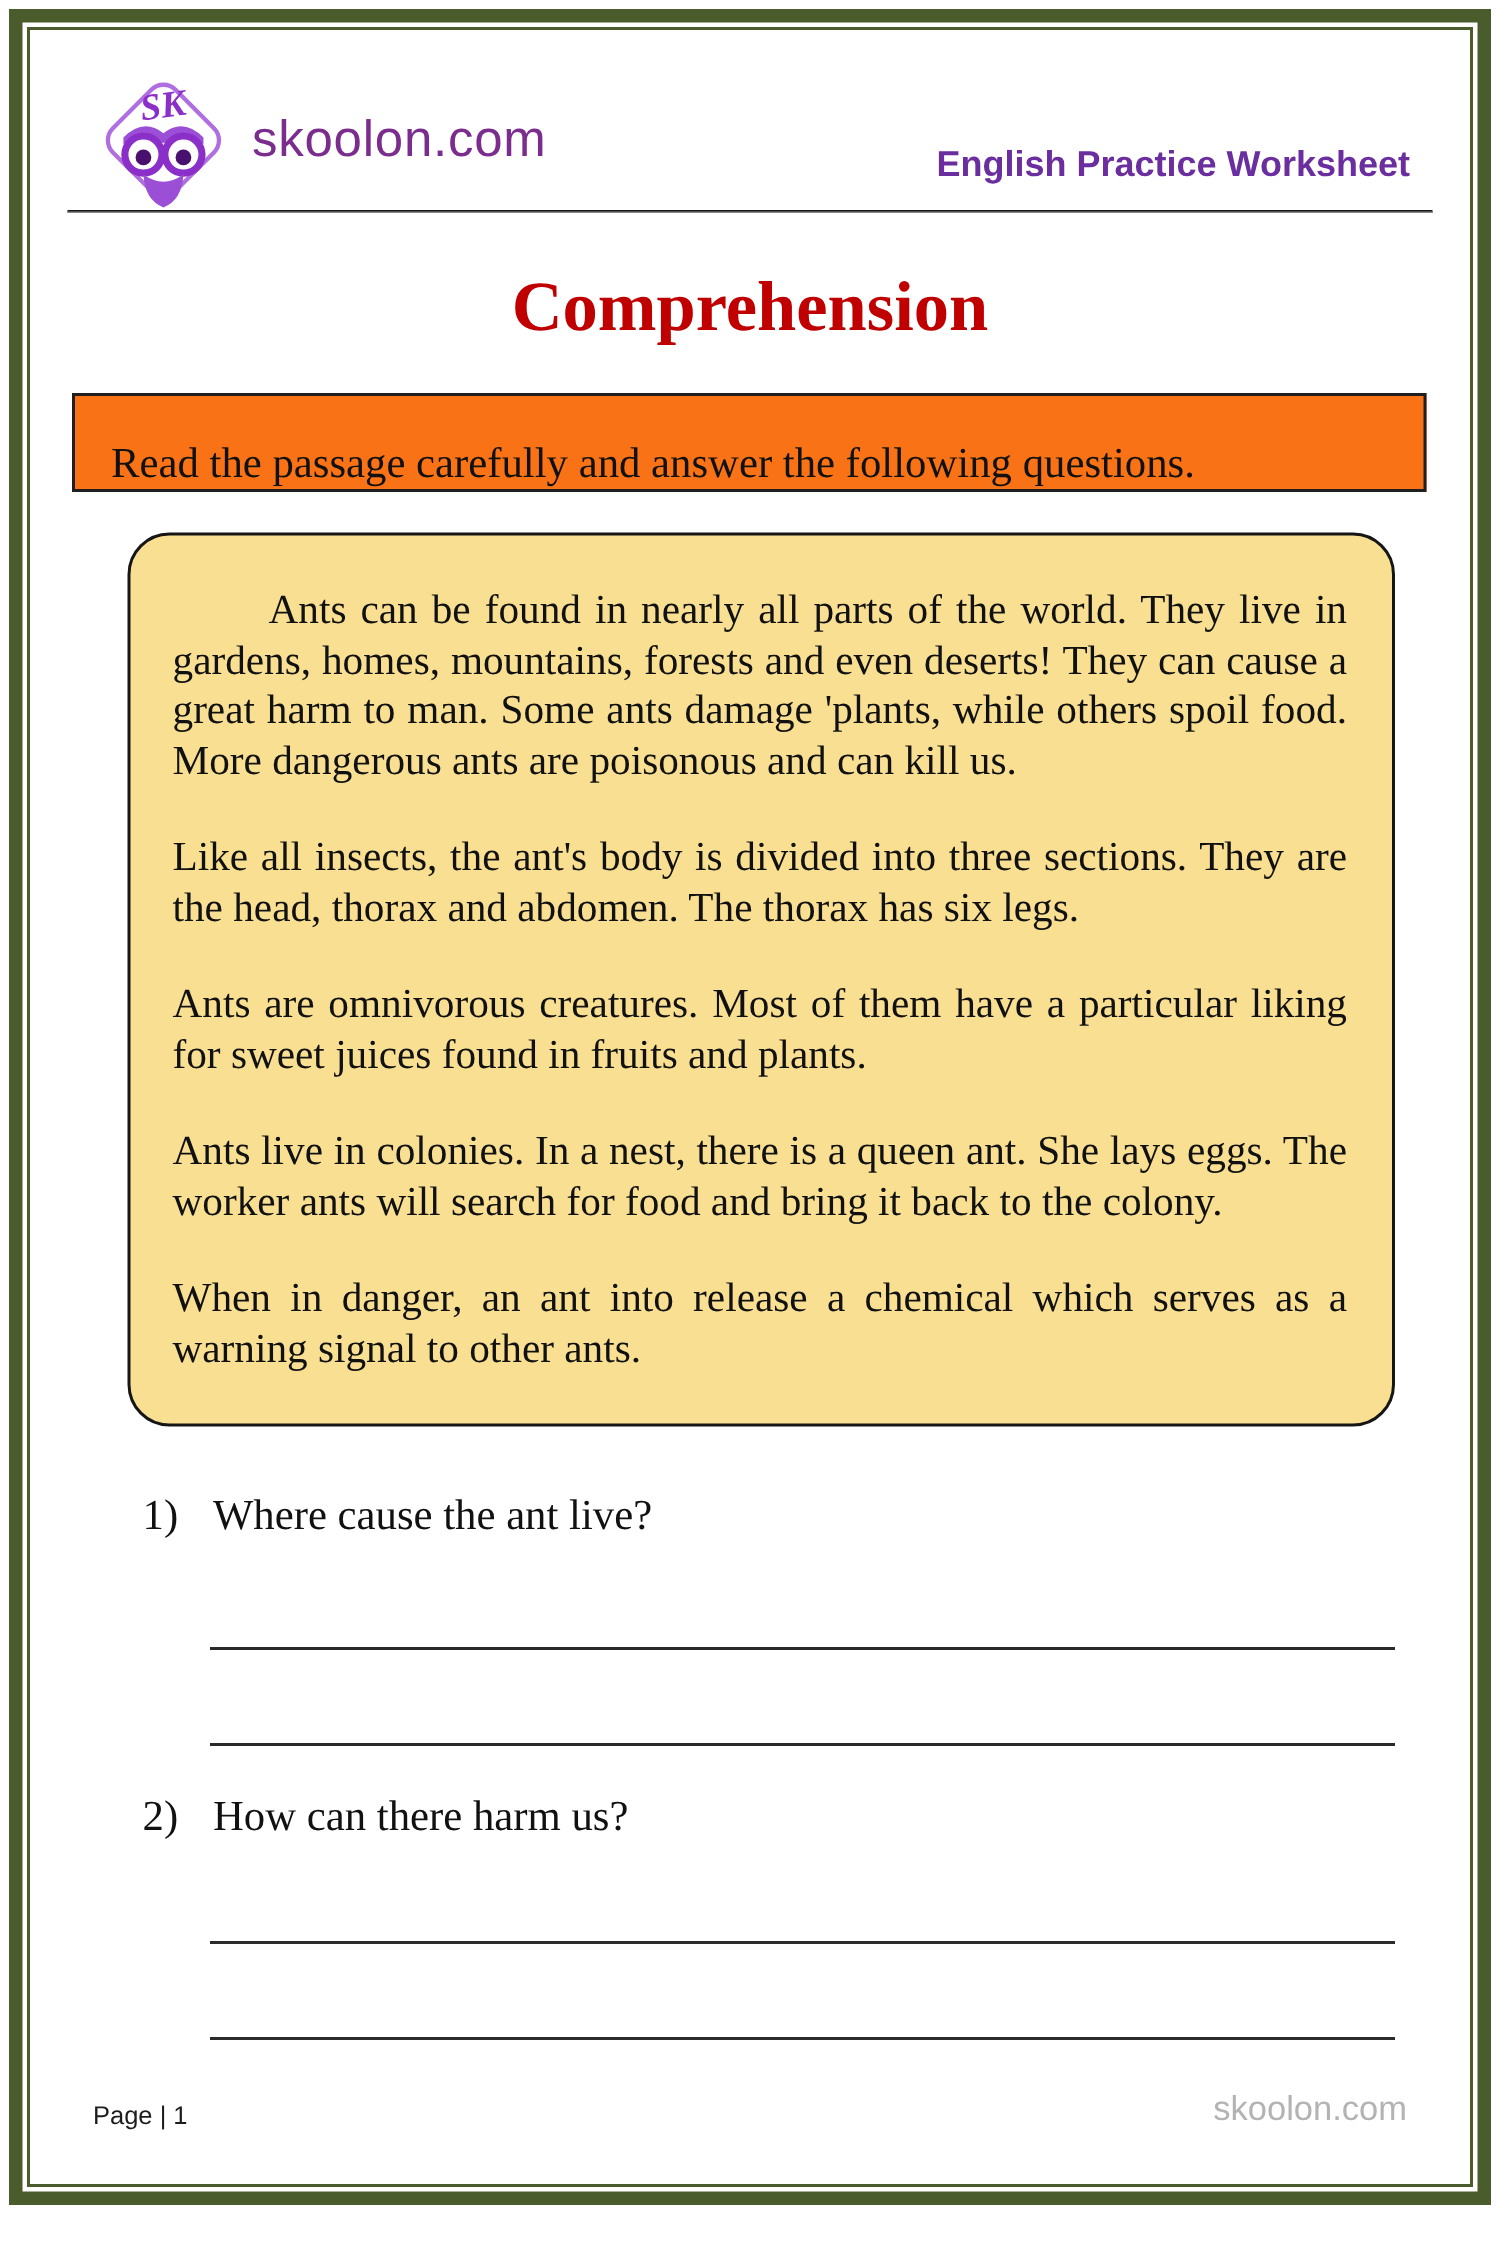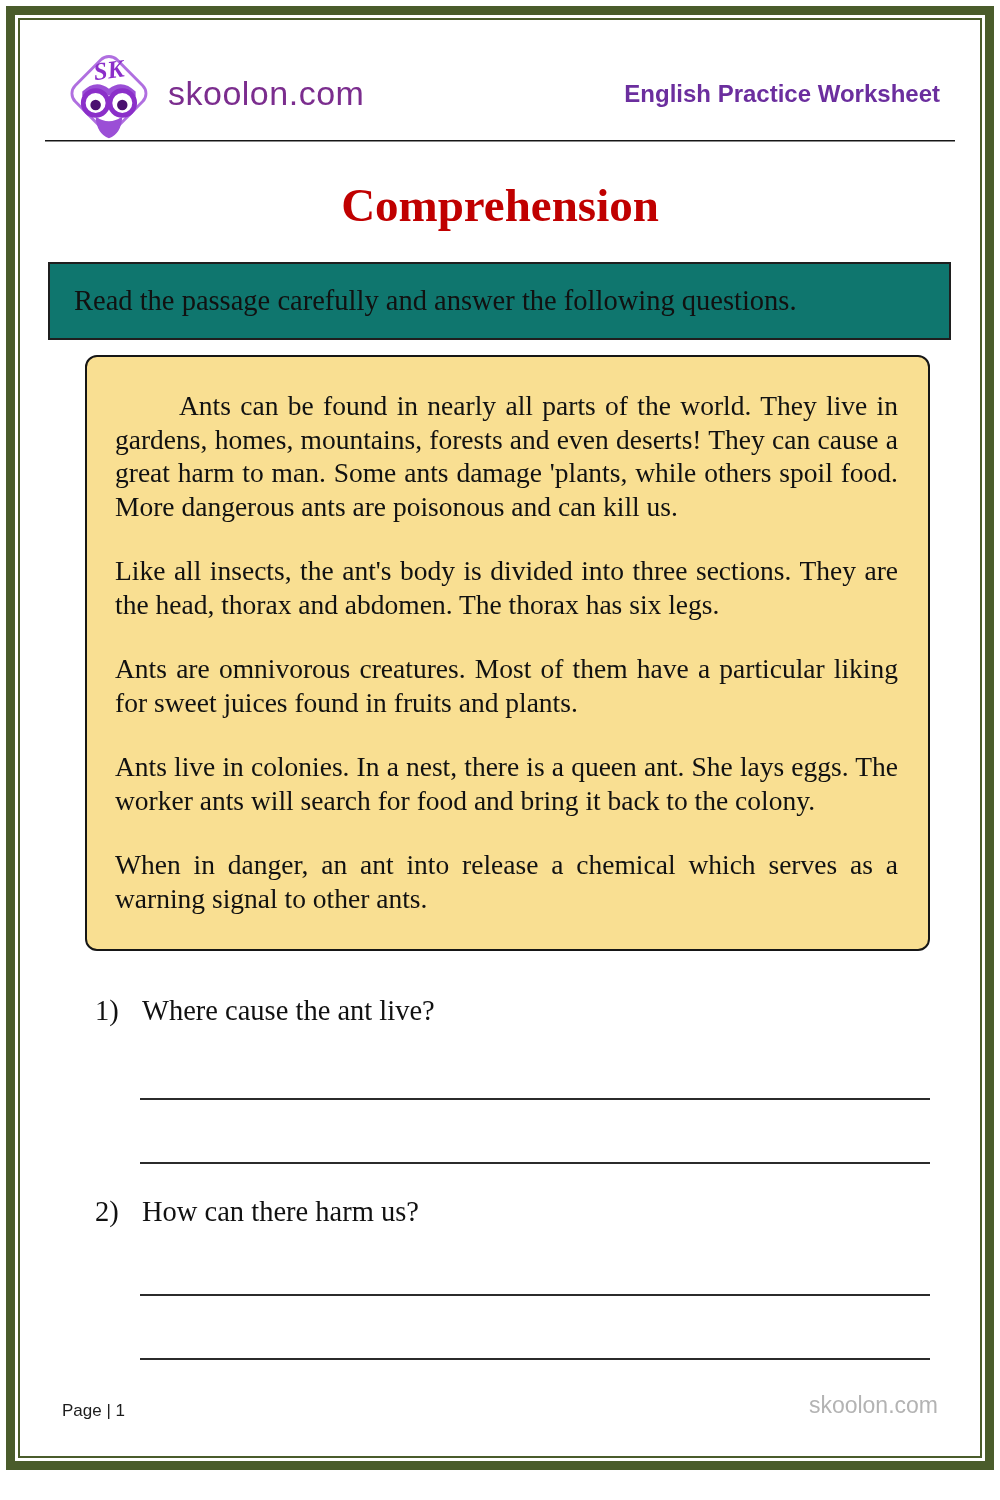--- a/index.html
+++ b/index.html
@@ -33,21 +33,21 @@
   .brand-text {
     position: absolute;
     left: 168px; top: 74px;
     font-family: "Liberation Sans", sans-serif;
     font-size: 34px;
     color: #7B2D8E;
     letter-spacing: 0.5px;
   }
   .worksheet-type {
     position: absolute;
-    right: 60px; top: 80px;
+    right: 60px; top: 96px;
     font-family: "Liberation Sans", sans-serif;
     font-size: 24px;
     font-weight: 600;
     color: #6B2E9E;
   }
   .header-rule {
     position: absolute;
     left: 45px; right: 45px; top: 140px;
     height: 2px;
     background: #161616;
@@ -60,38 +60,38 @@
     width: 100%;
     text-align: center;
     font-size: 47px;
     font-weight: bold;
     color: #C00000;
   }
   
   .instruction-box {
     position: absolute;
     left: 48px; top: 262px;
-    width: 903px; height: 78px;
+    width: 903px; height: 66px;
     border: 2px solid #1f1f1f;
     display: flex;
-    align-items: center;
+    align-items: flex-end;
     padding-left: 24px;
     font-size: 28.5px;
     color: #111;
-    background: #0f766e;
+    background: #f97316;
   }
   
   .passage-box {
     position: absolute;
     left: 85px; top: 355px;
     width: 845px;
     min-height: 590px;
     background: #F9DF92;
     border: 2px solid #161616;
-    border-radius: 12px;
+    border-radius: 28px;
     padding: 32px 30px 34px 28px;
   }
   .passage-box p {
     font-size: 27.5px;
     line-height: 33.5px;
     text-align: justify;
     color: #111;
     margin-bottom: 31px;
   }
   .passage-box p:last-child { margin-bottom: 0; }

